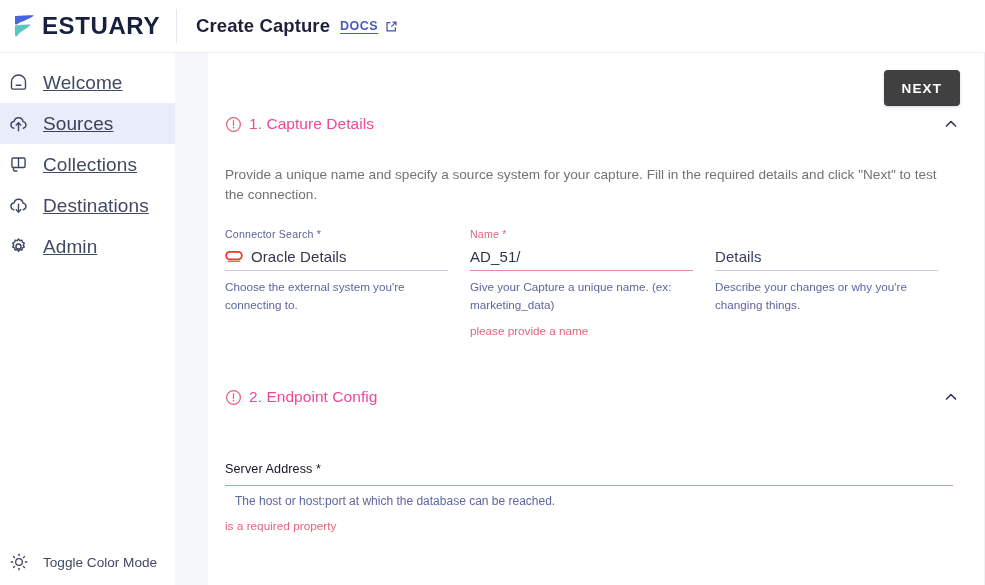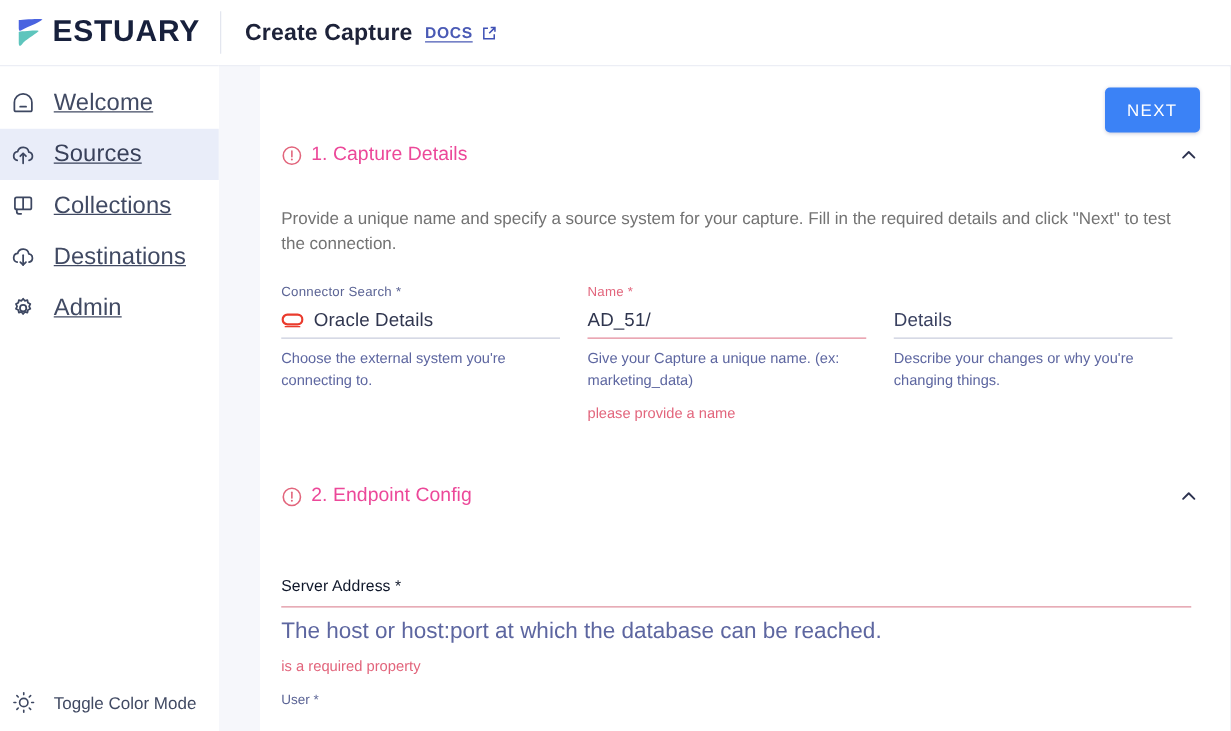--- a/index.html
+++ b/index.html
@@ -181,26 +181,26 @@
   .next-row {
     height: 56px;
     display: flex;
     justify-content: flex-end;
     align-items: center;
     padding-right: 24px;
     padding-top: 14px;
   }
 
   .next-btn {
-    background: #3b82f6;
+    background: #404040;
     color: #ffffff;
     border: none;
     border-radius: 4px;
     font-size: 13.5px;
-    font-weight: 400;
+    font-weight: 700;
     letter-spacing: 1.1px;
     padding: 2px 18px;
     height: 36px;
     cursor: pointer;
     font-family: "Liberation Sans", sans-serif;
     box-shadow: 0 1px 3px rgba(40,50,120,0.22);
   }
 
   .section { padding: 0 24px 0 17px; }
 
@@ -292,23 +292,24 @@
     font-size: 12.6px;
     color: #0f172a;
     letter-spacing: 0.1px;
   }
   .wide-underline {
     height: 1px;
     background: #e0919f;
     margin-top: 9px;
   }
   .wide-help {
-    font-size: 18px;
+    font-size: 12px;
     color: #5d66a0;
     margin-top: 8px;
+    margin-left: 10px;
   }
   .wide-error {
     font-size: 11.8px;
     color: #e2657c;
     margin-top: 11px;
   }
   .small-label {
     font-size: 10.8px;
     color: #5b6495;
     margin-top: 14px;
@@ -488,17 +489,16 @@
         </svg>
       </div>
 
       <div class="wide-field">
         <div class="wide-label">Server Address *</div>
         <div class="wide-underline"></div>
         <div class="wide-help">The host or host:port at which the database can be reached.</div>
         <div class="wide-error">is a required property</div>
       </div>
 
-      <div class="small-label">User *</div>
     </section>
 
   </main>
 </div>
 
 </body></html>

